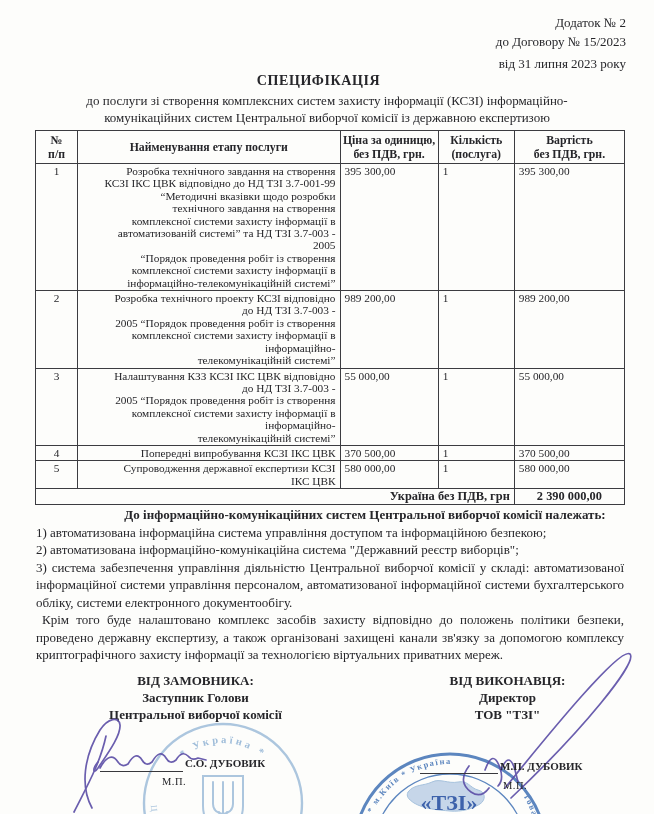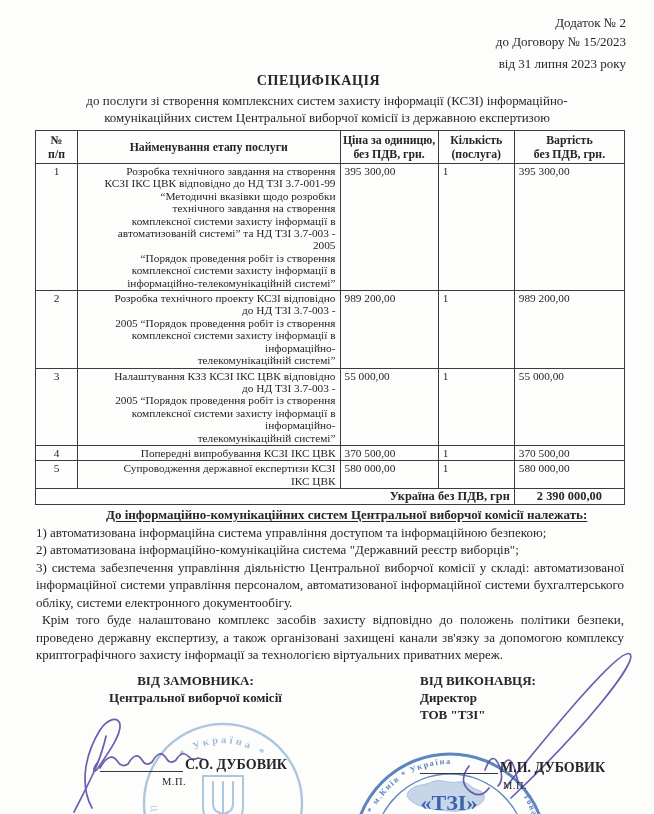--- a/index.html
+++ b/index.html
@@ -23,32 +23,32 @@
   .c-name{width:262px;}
   .c-price{width:98px;}
   .c-qty{width:76px;}
   .c-cost{width:110px;}
   td.cell-name{text-align:right;padding:2px 7px 2px 9px;}
   td.cell-mid{vertical-align:middle;}
   td.total-label{text-align:right;font-weight:bold;font-size:12.4px;padding-right:10px;vertical-align:middle;}
   td.total-value{text-align:center;font-weight:bold;font-size:12.4px;vertical-align:middle;}
   
   .notes{position:absolute;left:36px;width:588px;top:506px;font-size:13px;line-height:17.5px;}
-  .notes-heading{font-weight:bold;text-decoration:underline;text-underline-offset:2px;margin-left:70px;}
+  .notes-heading{font-weight:bold;text-underline-offset:2px;margin-left:70px;text-align:center;}
   .notes p{margin:0;text-align:justify;}
   .notes .krim{text-indent:6px;}
   
   .sig-roles{position:absolute;top:672px;left:0;right:0;font-size:13px;line-height:17px;font-weight:bold;}
   .sig-block-left{position:absolute;left:93px;width:205px;text-align:center;}
-  .sig-block-right{position:absolute;left:420px;width:175px;text-align:left;}
+  .sig-block-right{position:absolute;left:420px;width:175px;text-align:center;}
   
   .sig-line{position:absolute;border-top:1.2px solid #38383c;height:0;}
   .sig-line-left{left:100px;top:771px;width:83px;}
   .sig-line-right{left:420px;top:773px;width:78px;}
-  .name{position:absolute;font-weight:bold;font-size:14px;}
+  .name{position:absolute;font-weight:bold;font-size:11px;}
   .name-left{left:185px;top:757px;}
   .name-right{left:500px;top:760px;}
   .mp{position:absolute;font-size:10.5px;letter-spacing:.5px;}
   .mp-left{left:162px;top:776px;}
   .mp-right{left:503px;top:780px;}
   
   .stamp,.sig-art{position:absolute;pointer-events:none;}
   .stamp-left{left:140px;top:700px;}
   .stamp-right{left:350px;top:748px;}
   .sig-art-left{left:62px;top:712px;}
@@ -156,20 +156,21 @@
     <div class="notes-heading">До інформаційно-комунікаційних систем Центральної виборчої комісії належать:</div>
     <p>1) автоматизована інформаційна система управління доступом та інформаційною безпекою;</p>
     <p>2) автоматизована інформаційно-комунікаційна система "Державний реєстр виборців";</p>
     <p>3) система забезпечення управління діяльністю Центральної виборчої комісії у складі: автоматизованої інформаційної системи управління персоналом, автоматизованої інформаційної системи бухгалтерського обліку, системи електронного документообігу.</p>
     <p class="krim">Крім того буде налаштовано комплекс засобів захисту відповідно до положень політики безпеки, проведено державну експертизу, а також організовані захищені канали зв'язку за допомогою комплексу криптографічного захисту інформації за технологією віртуальних приватних мереж.</p>
   </div>
 
   <div class="sig-roles">
     <div class="sig-block-left">
       <div>ВІД ЗАМОВНИКА:</div>
+      <div>Заступник Голови</div>
       <div>Центральної виборчої комісії</div>
     </div>
     <div class="sig-block-right">
       <div>ВІД ВИКОНАВЦЯ:</div>
       <div>Директор</div>
       <div>ТОВ "ТЗІ"</div>
     </div>
   </div>
 
   <svg class="stamp stamp-left" width="166" height="114" viewBox="0 0 166 114" opacity="0.85">

